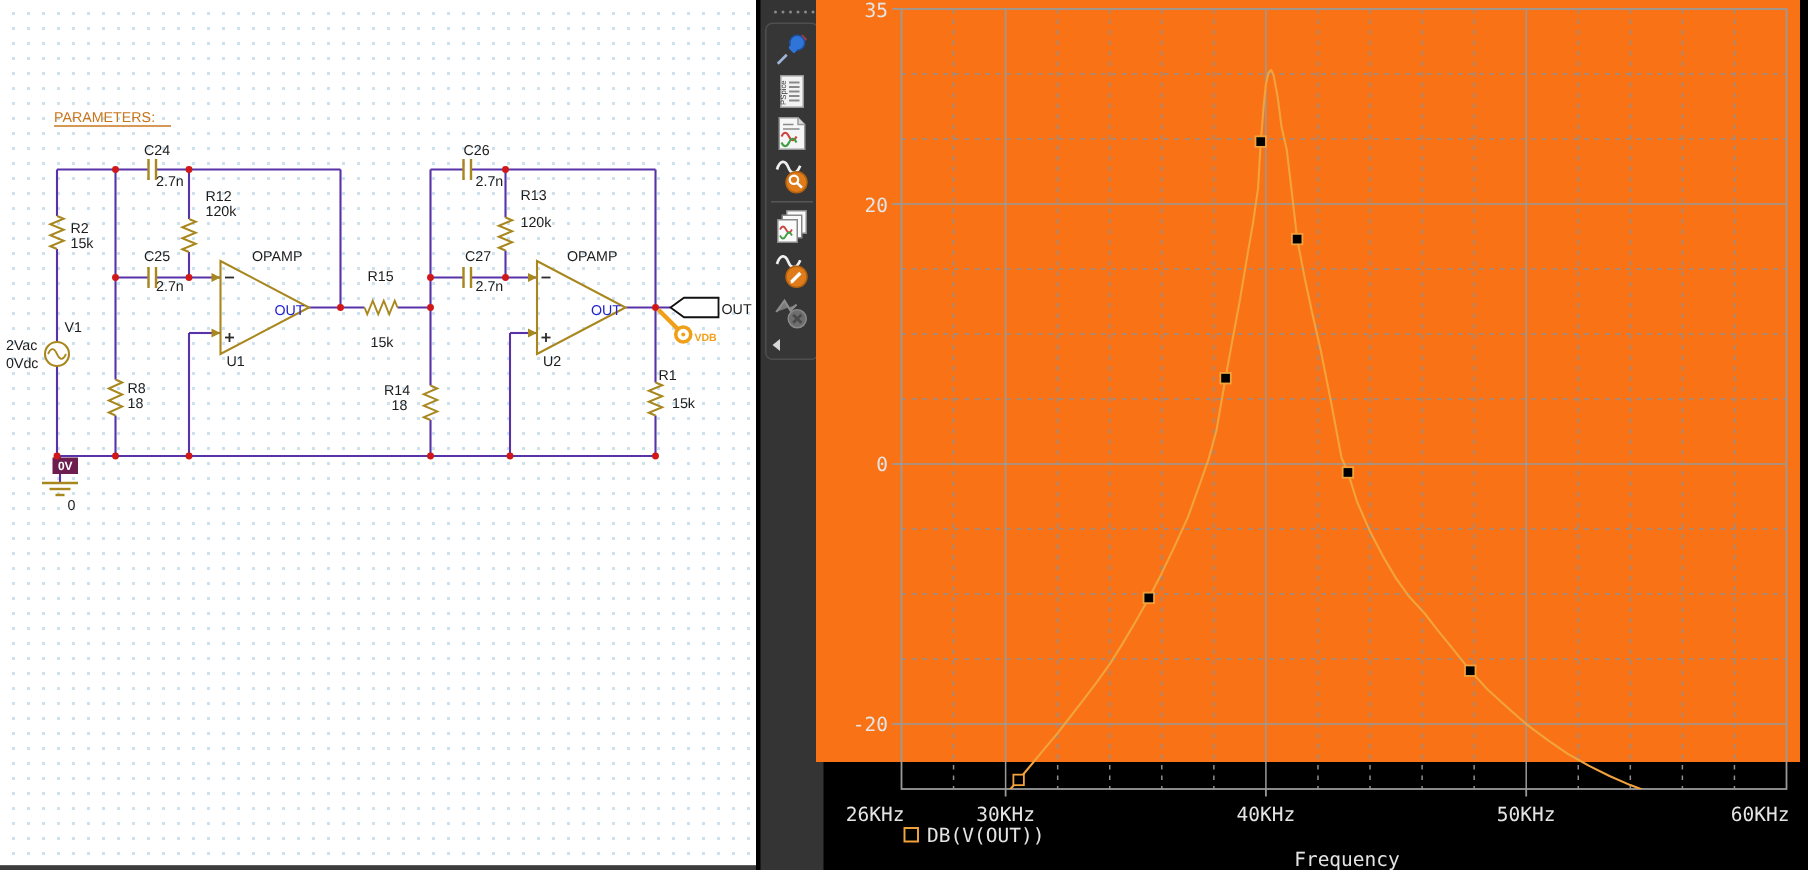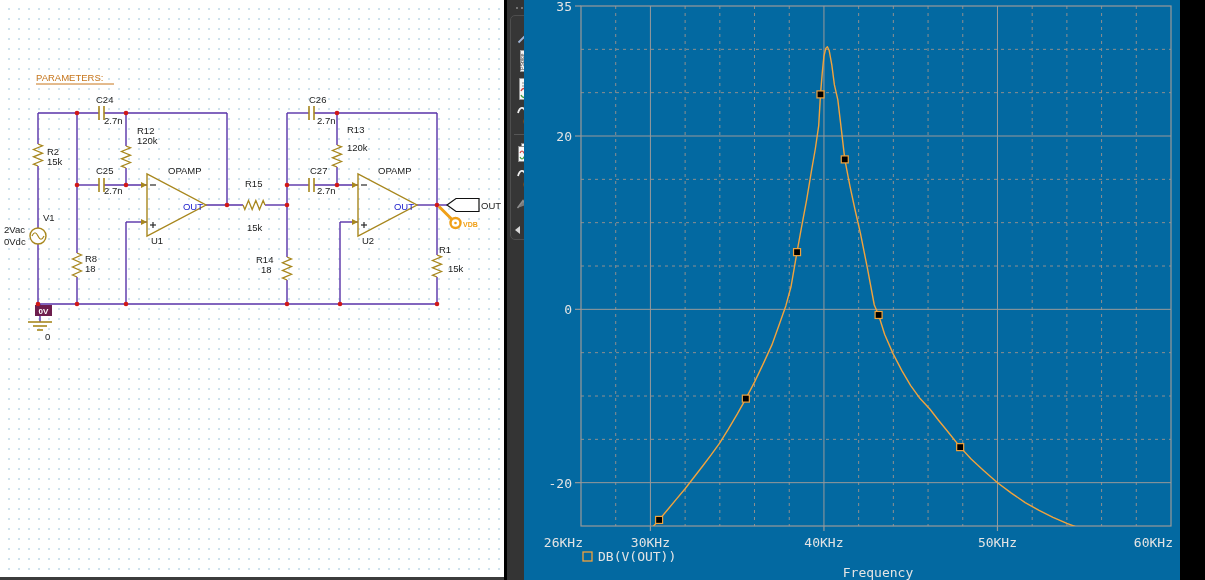--- a/index.html
+++ b/index.html
@@ -33,21 +33,21 @@
     padding:3px 0 3px 0;display:flex;flex-direction:column;align-items:center;
     background:#363636;
   }
   .tb-icon{width:28px;height:28px;display:flex;align-items:center;justify-content:center;cursor:pointer;border-radius:3px;}
   .tb-sep{width:28px;height:1px;background:#565656;margin:3px 0;}
   #collapse-arrow{
     width:0;height:0;border-top:4px solid transparent;border-bottom:4px solid transparent;
     border-right:5px solid #d8d8d8;margin:4px 0 2px 4px;align-self:flex-start;cursor:pointer;
   }
   #plot-panel{
-    position:absolute;left:524px;top:0;width:656px;height:580px;background:#0369a1;
+    position:absolute;left:544px;top:0;width:656px;height:508px;background:#f97316;
   }
   text{user-select:none;}
 </style>
 </head>
 <body>
 
 <div id="schematic-panel">
   <svg id="schematic-svg" width="504" height="577">
       <g stroke="#5832A8" stroke-width="1.4">
         <line x1="38" y1="113" x2="99" y2="113"></line>

